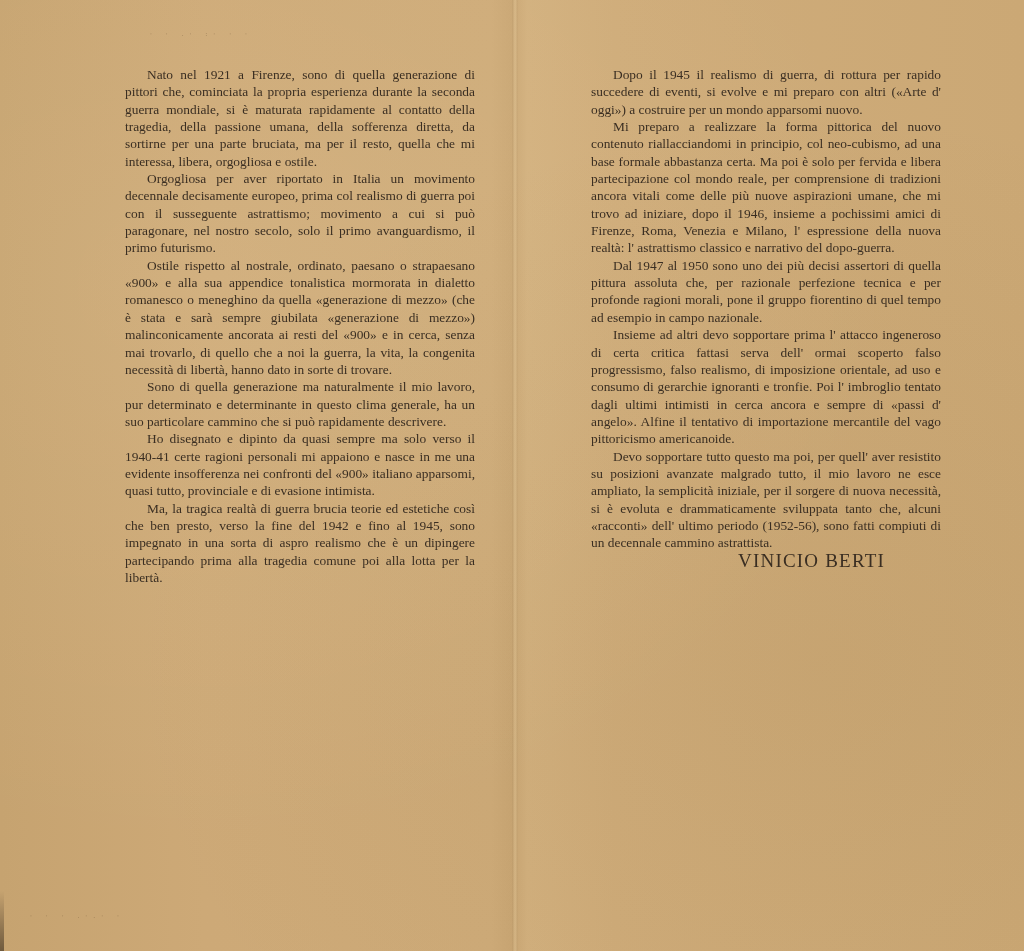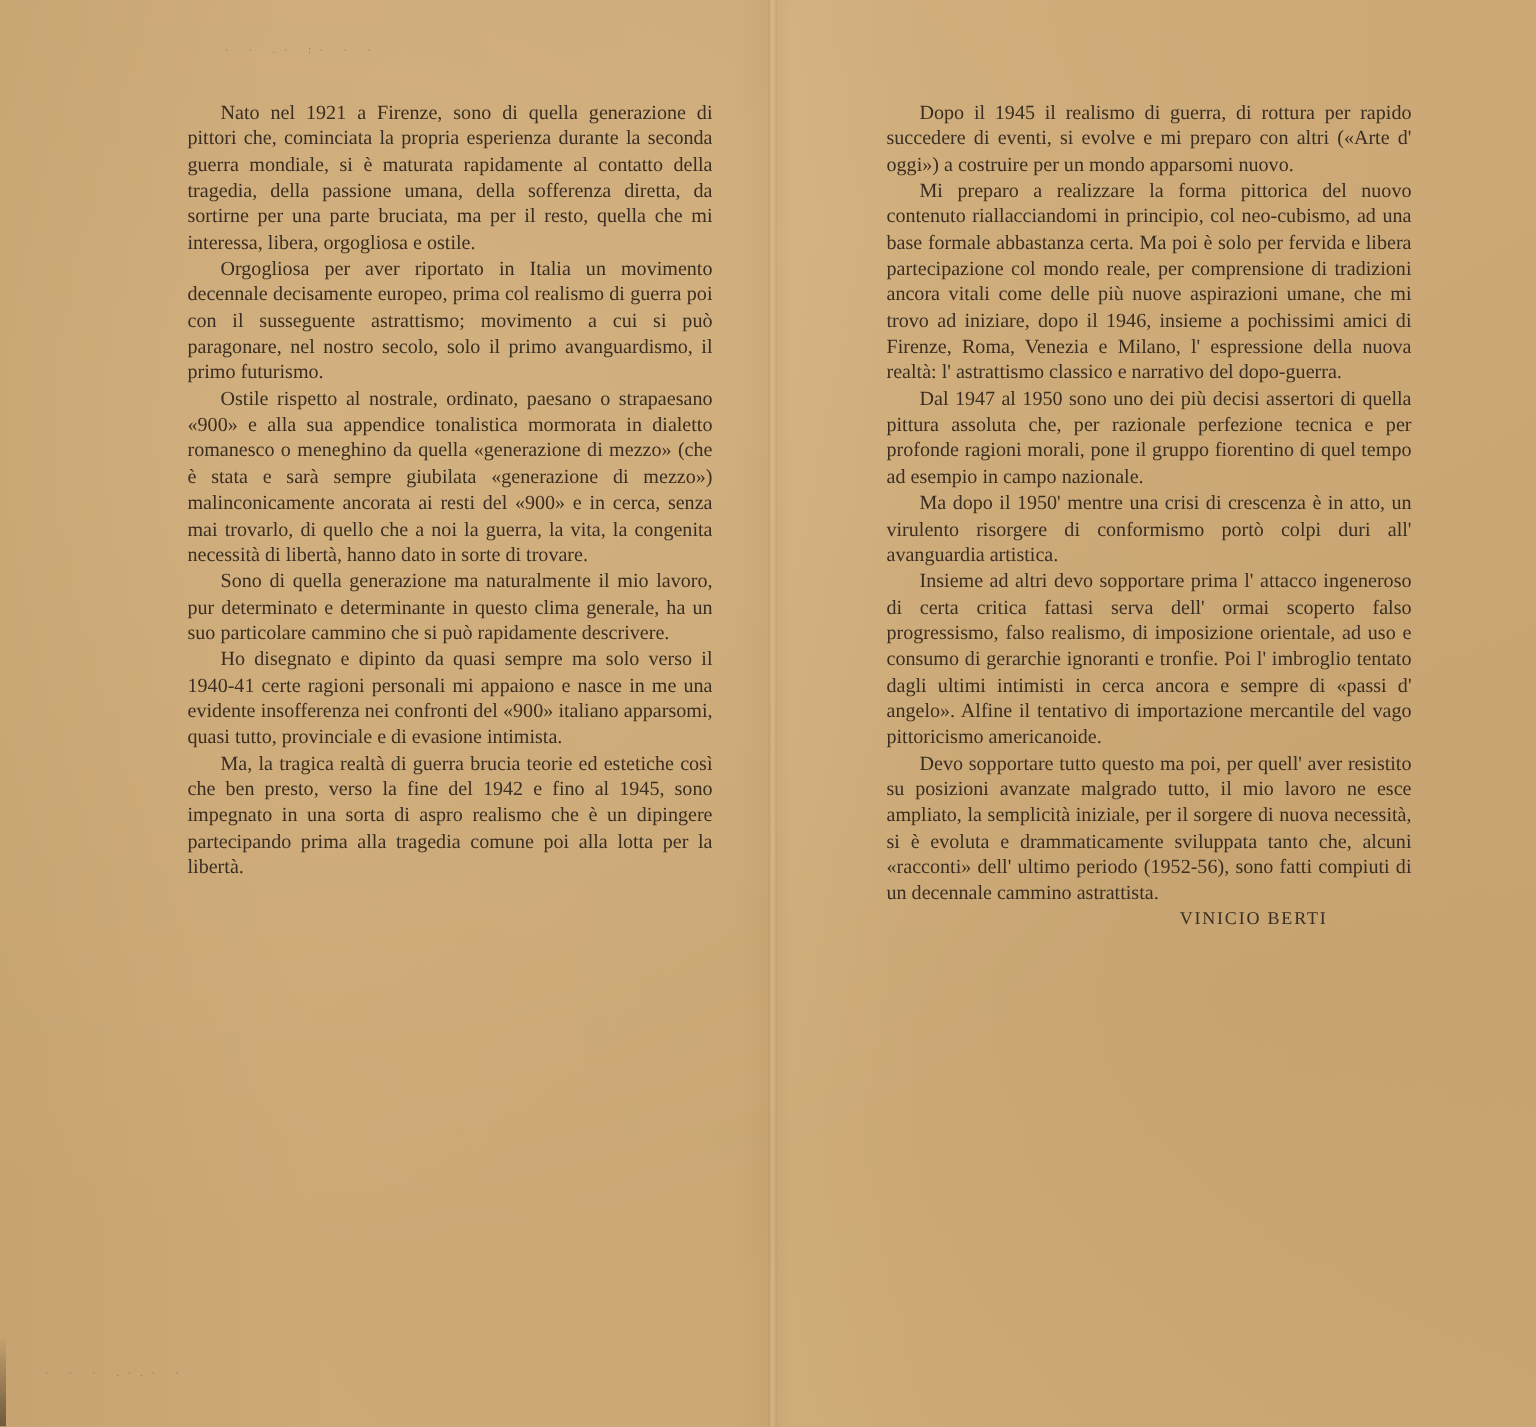--- a/index.html
+++ b/index.html
@@ -60,21 +60,21 @@
     .column p {
       margin: 0;
       text-indent: 22px;
     }
     .signature {
       margin-top: 17px;
       text-align: right;
       text-indent: 0;
       padding-right: 56px;
       letter-spacing: 1.2px;
-      font-size: 12px;
+      font-size: 19px;
     }
   </style>
 </head>
 <body>
 
 <div class="paper"></div>
 <div class="fold"></div>
 <div class="left-edge-shadow"></div>
 <div class="specks" style="left:150px; top:30px;">· · .· :· · ·</div>
 <div class="specks" style="left:30px; top:912px;">·  · ·  .·.· ·</div>
@@ -85,17 +85,16 @@
   <p>Ostile rispetto al nostrale, ordinato, paesano o strapaesano «900» e alla sua appendice tonalistica mormorata in dialetto romanesco o meneghino da quella «generazione di mezzo» (che è stata e sarà sempre giubilata «generazione di mezzo») malinconicamente ancorata ai resti del «900» e in cerca, senza mai trovarlo, di quello che a noi la guerra, la vita, la congenita necessità di libertà, hanno dato in sorte di trovare.</p>
   <p>Sono di quella generazione ma naturalmente il mio lavoro, pur determinato e determinante in questo clima generale, ha un suo particolare cammino che si può rapidamente descrivere.</p>
   <p>Ho disegnato e dipinto da quasi sempre ma solo verso il 1940-41 certe ragioni personali mi appaiono e nasce in me una evidente insofferenza nei confronti del «900» italiano apparsomi, quasi tutto, provinciale e di evasione intimista.</p>
   <p>Ma, la tragica realtà di guerra brucia teorie ed estetiche così che ben presto, verso la fine del 1942 e fino al 1945, sono impegnato in una sorta di aspro realismo che è un dipingere partecipando prima alla tragedia comune poi alla lotta per la libertà.</p>
 </div>
 
 <div class="column col-right">
   <p>Dopo il 1945 il realismo di guerra, di rottura per rapido succedere di eventi, si evolve e mi preparo con altri («Arte d' oggi») a costruire per un mondo apparsomi nuovo.</p>
   <p>Mi preparo a realizzare la forma pittorica del nuovo contenuto riallacciandomi in principio, col neo-cubismo, ad una base formale abbastanza certa. Ma poi è solo per fervida e libera partecipazione col mondo reale, per comprensione di tradizioni ancora vitali come delle più nuove aspirazioni umane, che mi trovo ad iniziare, dopo il 1946, insieme a pochissimi amici di Firenze, Roma, Venezia e Milano, l' espressione della nuova realtà: l' astrattismo classico e narrativo del dopo-guerra.</p>
   <p>Dal 1947 al 1950 sono uno dei più decisi assertori di quella pittura assoluta che, per razionale perfezione tecnica e per profonde ragioni morali, pone il gruppo fiorentino di quel tempo ad esempio in campo nazionale.</p>
-  <p>Ma dopo il 1950' mentre una crisi di crescenza è in atto, un virulento risorgere di conformismo portò colpi duri all' avanguardia artistica.</p>
   <p>Insieme ad altri devo sopportare prima l' attacco ingeneroso di certa critica fattasi serva dell' ormai scoperto falso progressismo, falso realismo, di imposizione orientale, ad uso e consumo di gerarchie ignoranti e tronfie. Poi l' imbroglio tentato dagli ultimi intimisti in cerca ancora e sempre di «passi d' angelo». Alfine il tentativo di importazione mercantile del vago pittoricismo americanoide.</p>
   <p>Devo sopportare tutto questo ma poi, per quell' aver resistito su posizioni avanzate malgrado tutto, il mio lavoro ne esce ampliato, la semplicità iniziale, per il sorgere di nuova necessità, si è evoluta e drammaticamente sviluppata tanto che, alcuni «racconti» dell' ultimo periodo (1952-56), sono fatti compiuti di un decennale cammino astrattista.</p>
   <p class="signature">VINICIO BERTI</p>
 </div>
 
 </body></html>

